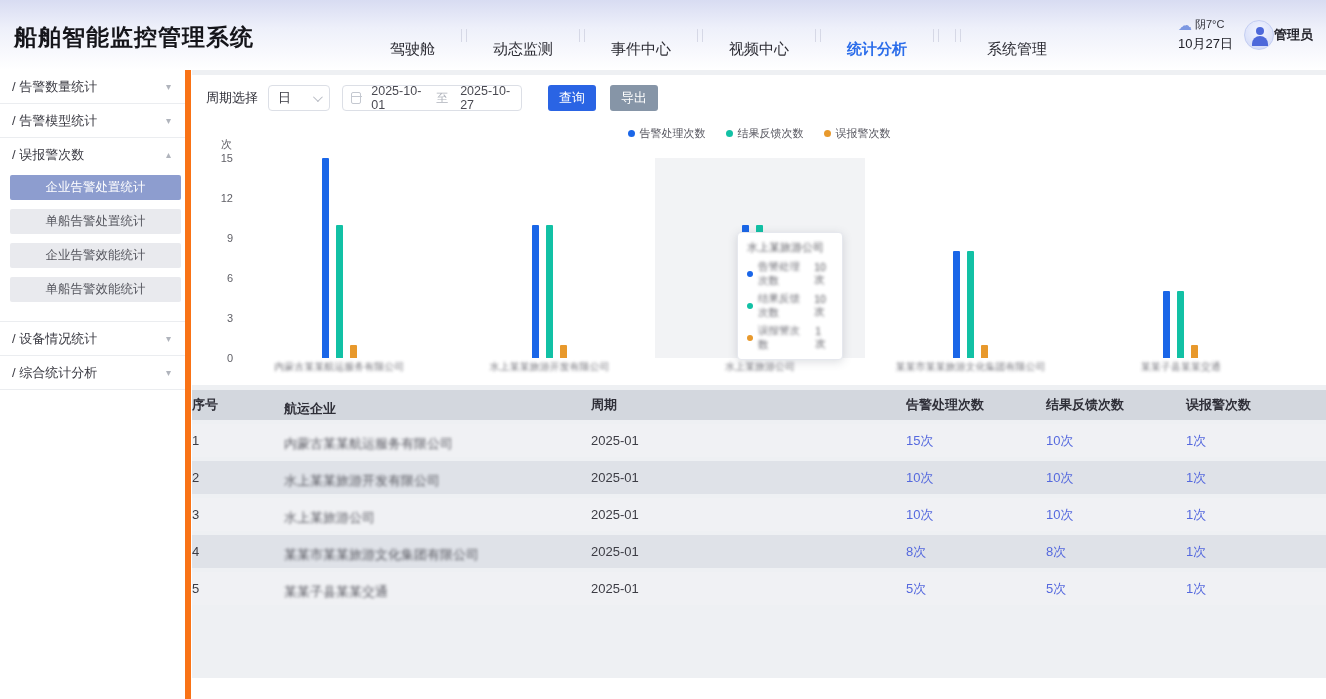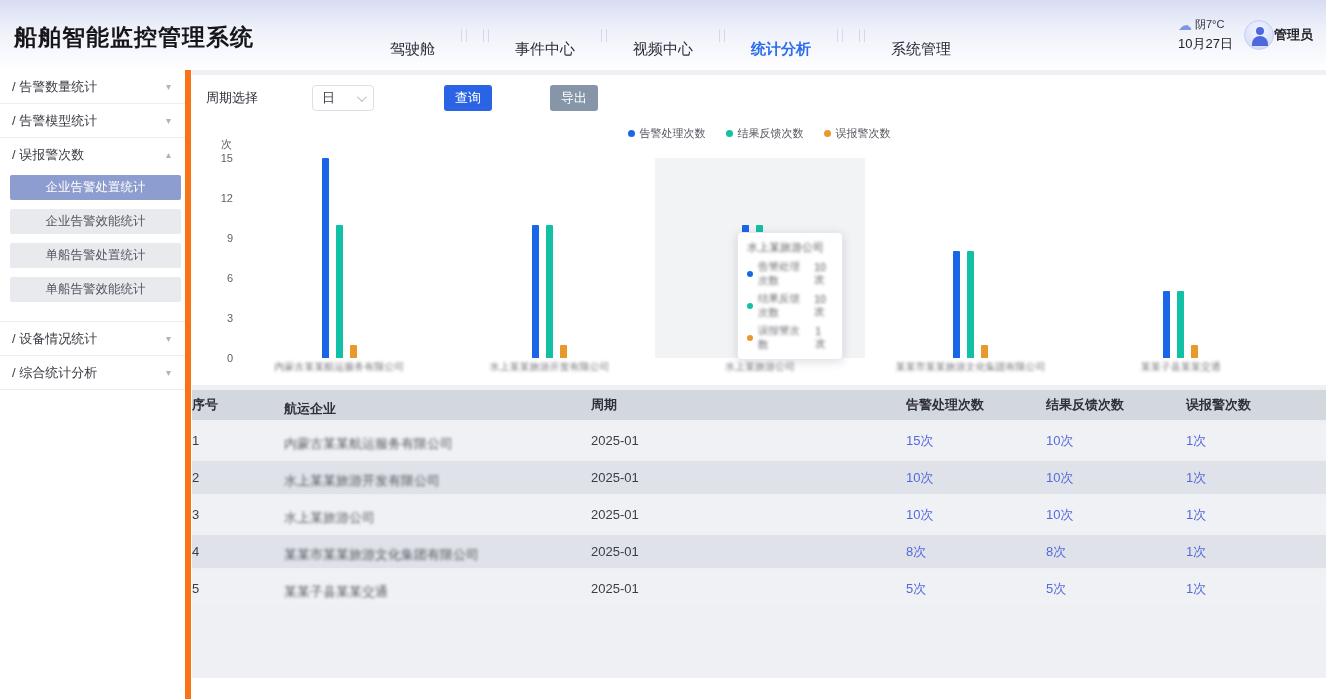--- a/index.html
+++ b/index.html
@@ -44,21 +44,21 @@
     display:flex; align-items:center; justify-content:center; font-size:12.5px;
     background:#e9eaee; color:#55565e; cursor:pointer; }
   .sub-item.selected { background:#8d9dcf; color:#fff; }
 
   
   .content { position:absolute; left:192px; top:70px; width:1134px; height:629px; background:#eef0f3; }
   .footer-strip { position:absolute; left:0; bottom:0; width:100%; height:21px; background:#fff; }
 
   
   .filter-card { position:absolute; left:0; top:5px; width:100%; height:46px; background:#fff;
-    display:flex; align-items:center;gap:44px; }
+    display:flex; align-items:center; }
   .filter-label { margin-left:14px; font-size:13px; color:#2f2f38; }
   .select-box { margin-left:10px; width:62px; height:26px; border:1px solid #dcdfe6; border-radius:4px;
     background:#fff; display:flex; align-items:center; justify-content:space-between; padding:0 9px;
     font-size:13px; color:#3a3a42; cursor:pointer; }
   .chevron-down { width:7px; height:7px; border-right:1.5px solid #b8bcc4; border-bottom:1.5px solid #b8bcc4;
     transform:rotate(45deg) translateY(-2px); }
   .date-box { margin-left:12px; width:180px; height:26px; border:1px solid #dcdfe6; border-radius:4px;
     background:#fff; display:flex; align-items:center; font-size:12.5px; color:#4a4a52; padding:0 8px; cursor:pointer; }
   .calendar-icon { width:12px; height:12px; border:1px solid #c4c8d0; border-radius:2px; position:relative; }
   .calendar-icon:before { content:""; position:absolute; left:0; top:3px; width:10px; height:1px; background:#c4c8d0; }
@@ -108,20 +108,21 @@
   .link { color:#5569de; cursor:pointer; }
 </style>
 </head>
 <body>
 
 <div class="header">
   <div class="app-title">船舶智能监控管理系统</div>
   <div class="nav">
       <div class="nav-item">驾驶舱</div>
       <span class="nav-divider"></span>
+      <div class="nav-item">动态监测</div>
       <span class="nav-divider"></span>
       <div class="nav-item">事件中心</div>
       <span class="nav-divider"></span>
       <div class="nav-item">视频中心</div>
       <span class="nav-divider"></span>
       <div class="nav-item active">统计分析<span class="underline"></span></div>
       <span class="nav-divider"></span>
       <span class="nav-divider"></span>
       <div class="nav-item">系统管理</div>
     </div>
@@ -151,22 +152,22 @@
       <span>/ 告警模型统计</span>
       <span class="side-chevron">▾</span>
     </div>
     <div class="side-divider"></div>
     <div class="side-item">
       <span>/ 误报警次数</span>
       <span class="side-chevron">▴</span>
     </div>
     <div class="sub-list">
       <div class="sub-item selected">企业告警处置统计</div>
+      <div class="sub-item">单船告警处置统计</div>
       <div class="sub-item">企业告警效能统计</div>
-      <div class="sub-item">单船告警处置统计</div>
       <div class="sub-item">单船告警效能统计</div>
     </div>
     <div class="side-divider"></div>
     <div class="side-item">
       <span>/ 设备情况统计</span>
       <span class="side-chevron">▾</span>
     </div>
     <div class="side-divider"></div>
     <div class="side-item">
       <span>/ 综合统计分析</span>
@@ -175,20 +176,26 @@
     <div class="side-divider"></div>
   </div>
 
 <div class="content">
 
   <div class="filter-card">
     <span class="filter-label">周期选择</span>
     <div class="select-box">
       <span>日</span>
       <span class="chevron-down"></span>
+    </div>
+    <div class="date-box">
+      <span class="calendar-icon"></span>
+      <span class="date-start">2025-10-01</span>
+      <span class="date-sep">至</span>
+      <span>2025-10-27</span>
     </div>
     <button class="btn btn-query">查询</button>
     <button class="btn btn-export">导出</button>
   </div>
 
   <div class="chart-card">
     <div class="legend">
         <div class="legend-item">
           <span class="legend-dot" style="background: rgb(26, 102, 232);"></span>
           <span class="legend-label">告警处理次数</span>

